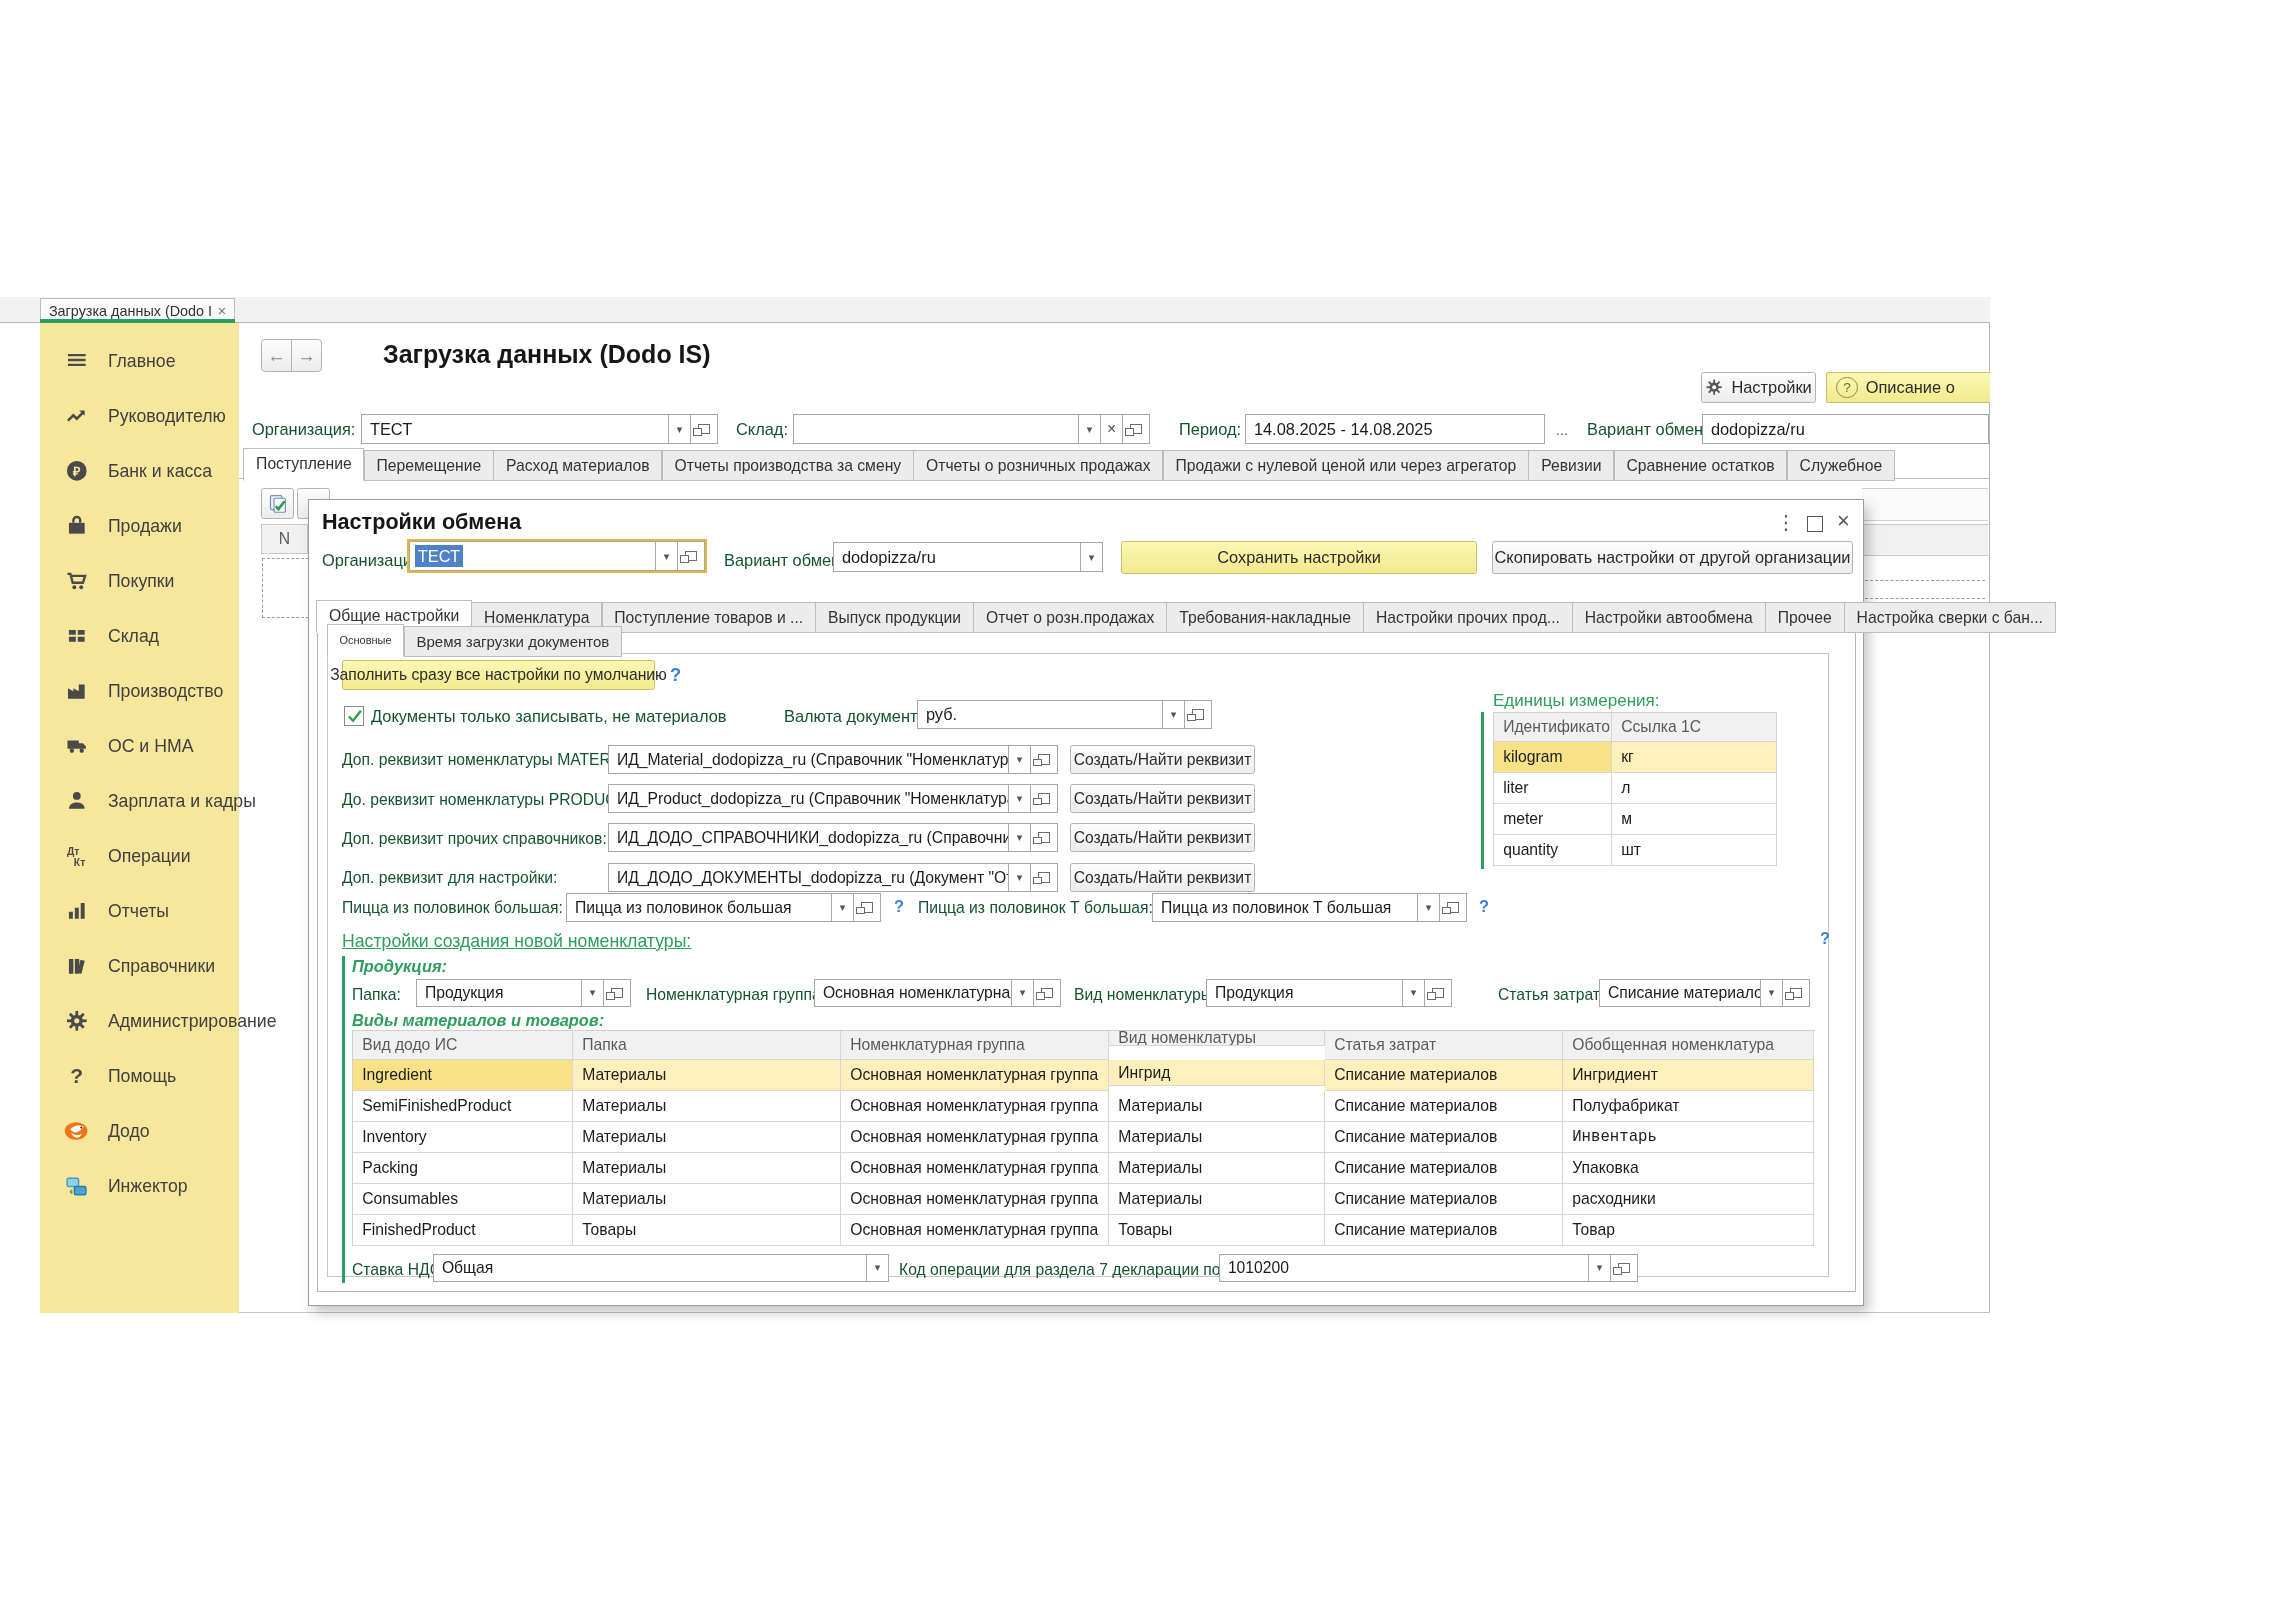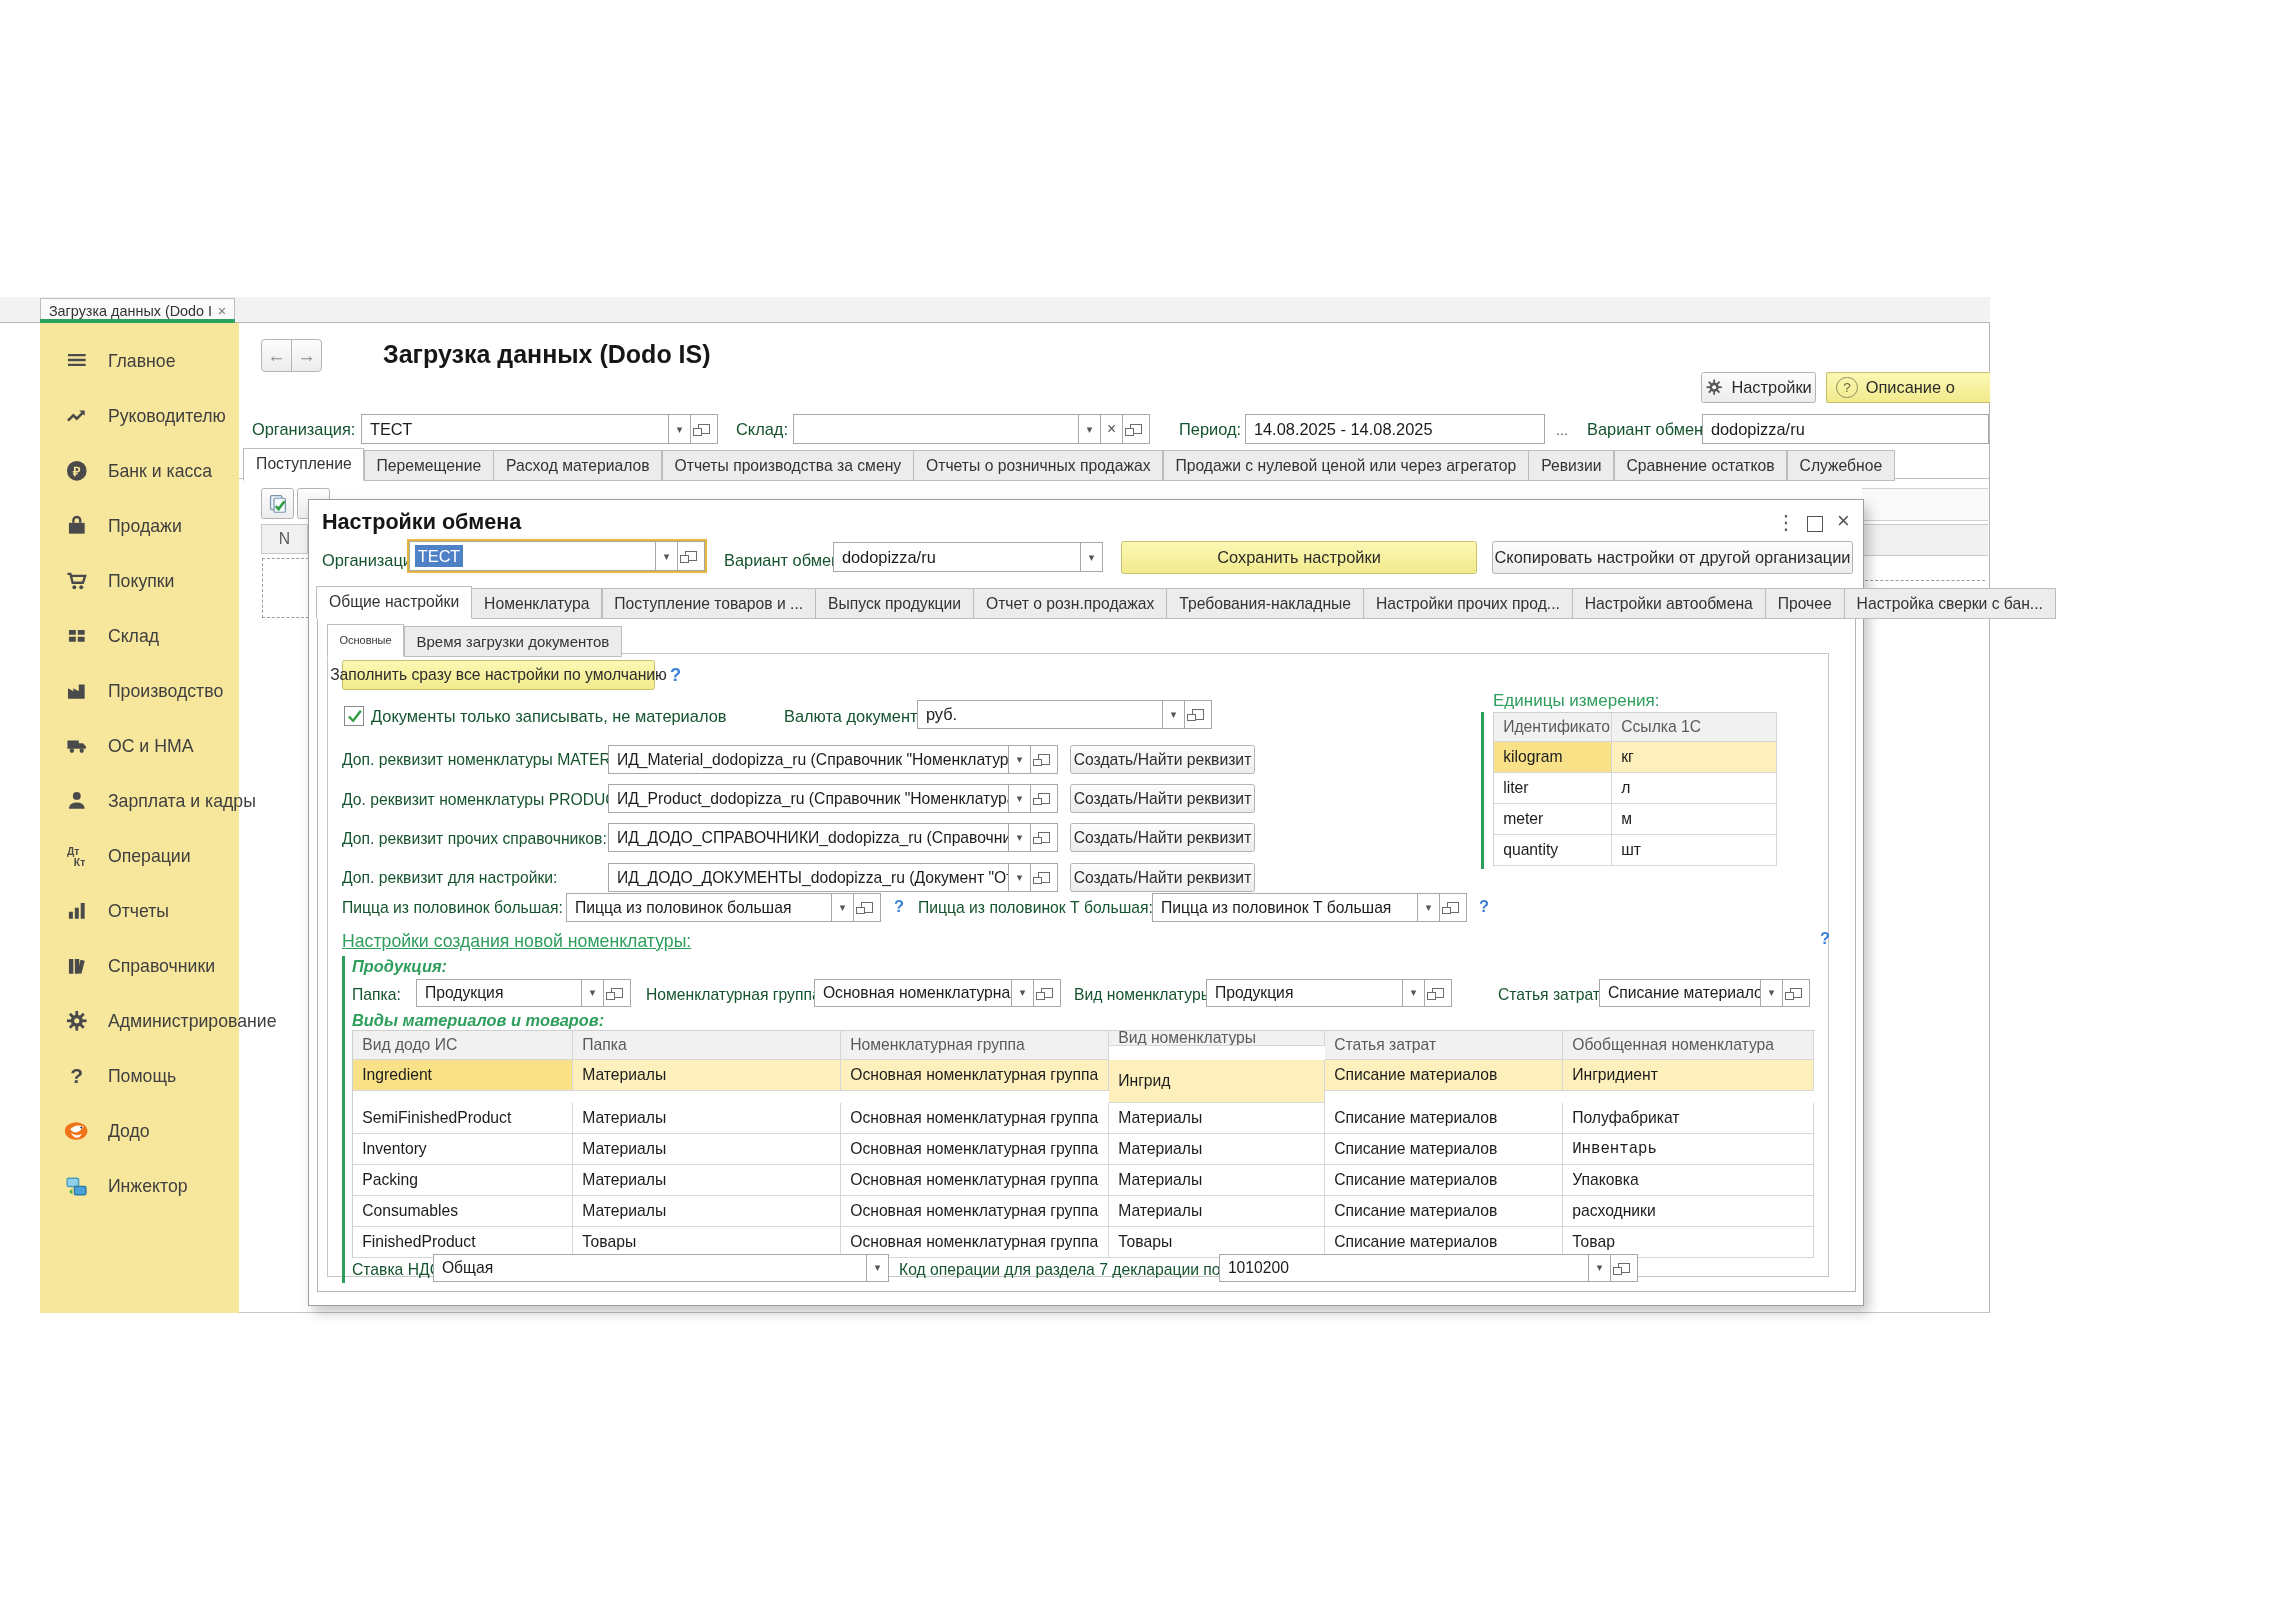--- a/index.html
+++ b/index.html
@@ -330,21 +330,21 @@
           <span>▾</span>
         </span>
     </div>
     <div class="btn yellow" style="left:812px;top:41px;width:356px;height:33px;">
       <span>Сохранить настройки</span>
     </div>
     <div class="btn" style="left:1183px;top:41px;width:361px;height:33px;">
       <span>Скопировать настройки от другой организации</span>
     </div>
 
-    <div class="tabrow" style="left:7.9px;top:86px;z-index:2;justify-content:flex-end;">
+    <div class="tabrow" style="left:7.9px;top:100px;z-index:2;justify-content:flex-end;">
       <div class="tab active">Общие настройки</div>
       <div class="tab">Номенклатура</div>
       <div class="tab">Поступление товаров и ...</div>
       <div class="tab">Выпуск продукции</div>
       <div class="tab">Отчет о розн.продажах</div>
       <div class="tab">Требования-накладные</div>
       <div class="tab">Настройки прочих прод...</div>
       <div class="tab">Настройки автообмена</div>
       <div class="tab">Прочее</div>
       <div class="tab">Настройка сверки с бан...</div>
@@ -527,21 +527,21 @@
       <div class="cell grid-hdr" style="height:29px;">Вид додо ИС</div>
       <div class="cell grid-hdr" style="height:29px;">Папка</div>
       <div class="cell grid-hdr" style="height:29px;">Номенклатурная группа</div>
       <div class="cell grid-hdr" style="height:15px;">Вид номенклатуры</div>
       <div class="cell grid-hdr" style="height:29px;">Статья затрат</div>
       <div class="cell grid-hdr" style="height:29px;">Обобщенная номенклатура</div>
 
       <div class="cell rowsel0" style="height:31px;">Ingredient</div>
       <div class="cell rowsel" style="height:31px;">Материалы</div>
       <div class="cell rowsel" style="height:31px;">Основная номенклатурная группа</div>
-      <div class="cell rowsel" style="height:43px;">Ингрид</div>
+      <div class="cell rowsel" style="height:26px;">Ингрид</div>
       <div class="cell rowsel" style="height:31px;">Списание материалов</div>
       <div class="cell rowsel" style="height:31px;">Ингридиент</div>
 
       <div class="cell" style="height:31px;">SemiFinishedProduct</div>
       <div class="cell" style="height:31px;">Материалы</div>
       <div class="cell" style="height:31px;">Основная номенклатурная группа</div>
       <div class="cell" style="height:31px;">Материалы</div>
       <div class="cell" style="height:31px;">Списание материалов</div>
       <div class="cell" style="height:31px;">Полуфабрикат</div>
 

